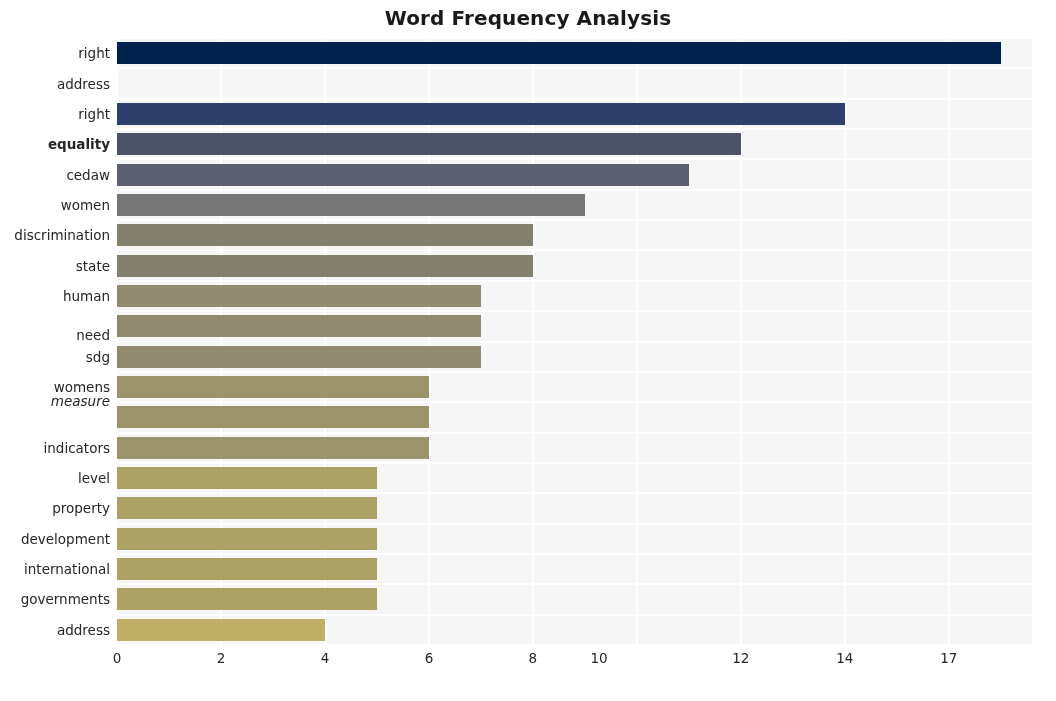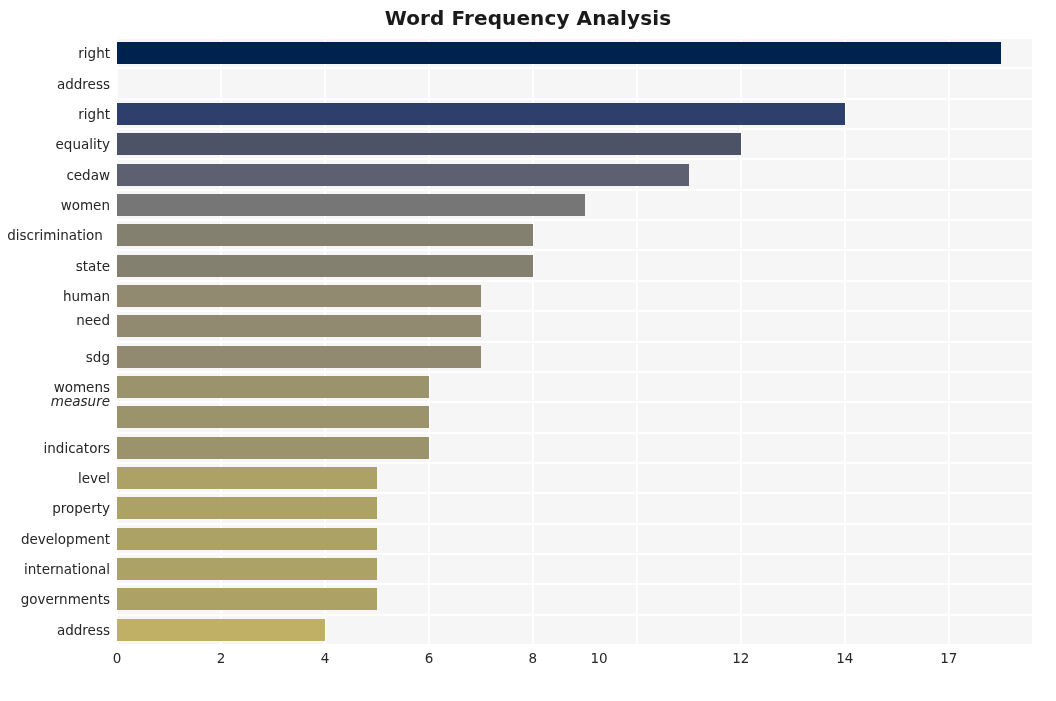--- a/index.html
+++ b/index.html
@@ -167,27 +167,27 @@
         <div class="bar" style="width: 259.943px; top: 520.125px; background: rgb(173, 162, 101);"></div>
         <div class="bar" style="width: 259.943px; top: 550.475px; background: rgb(173, 162, 101);"></div>
         <div class="bar" style="width: 207.955px; top: 580.825px; background: rgb(191, 176, 101);"></div>
       </div>
   </div>
 
   <div id="y-labels">
       <div class="y-tick-label" style="top: 8.175px;">right</div>
       <div class="y-tick-label" style="top: 38.525px;">address</div>
       <div class="y-tick-label" style="top: 68.875px;">right</div>
-      <div class="y-tick-label" style="top: 99.225px;">equality</div>
+      <div class="y-tick-label" style="top: 99.225px; font-weight: bold;">equality</div>
       <div class="y-tick-label" style="top: 129.575px;">cedaw</div>
       <div class="y-tick-label" style="top: 159.925px; padding-left: 16px;">women</div>
-      <div class="y-tick-label" style="top: 190.275px; text-align: center;">discrimination</div>
+      <div class="y-tick-label" style="top: 190.275px;">discrimination</div>
       <div class="y-tick-label" style="top: 220.625px;">state</div>
       <div class="y-tick-label" style="top: 250.975px;">human</div>
-      <div class="y-tick-label" style="top: 275px;">need</div>
+      <div class="y-tick-label" style="top: 290px;">need</div>
       <div class="y-tick-label" style="top: 311.675px;">sdg</div>
       <div class="y-tick-label" style="top: 342.025px;">womens</div>
       <div class="y-tick-label" style="top: 356px; font-style: italic;">measure</div>
       <div class="y-tick-label" style="top: 402.725px;">indicators</div>
       <div class="y-tick-label" style="top: 433.075px;">level</div>
       <div class="y-tick-label" style="top: 463.425px;">property</div>
       <div class="y-tick-label" style="top: 493.775px;">development</div>
       <div class="y-tick-label" style="top: 524.125px;">international</div>
       <div class="y-tick-label" style="top: 554.475px;">governments</div>
       <div class="y-tick-label" style="top: 584.825px;">address</div>

